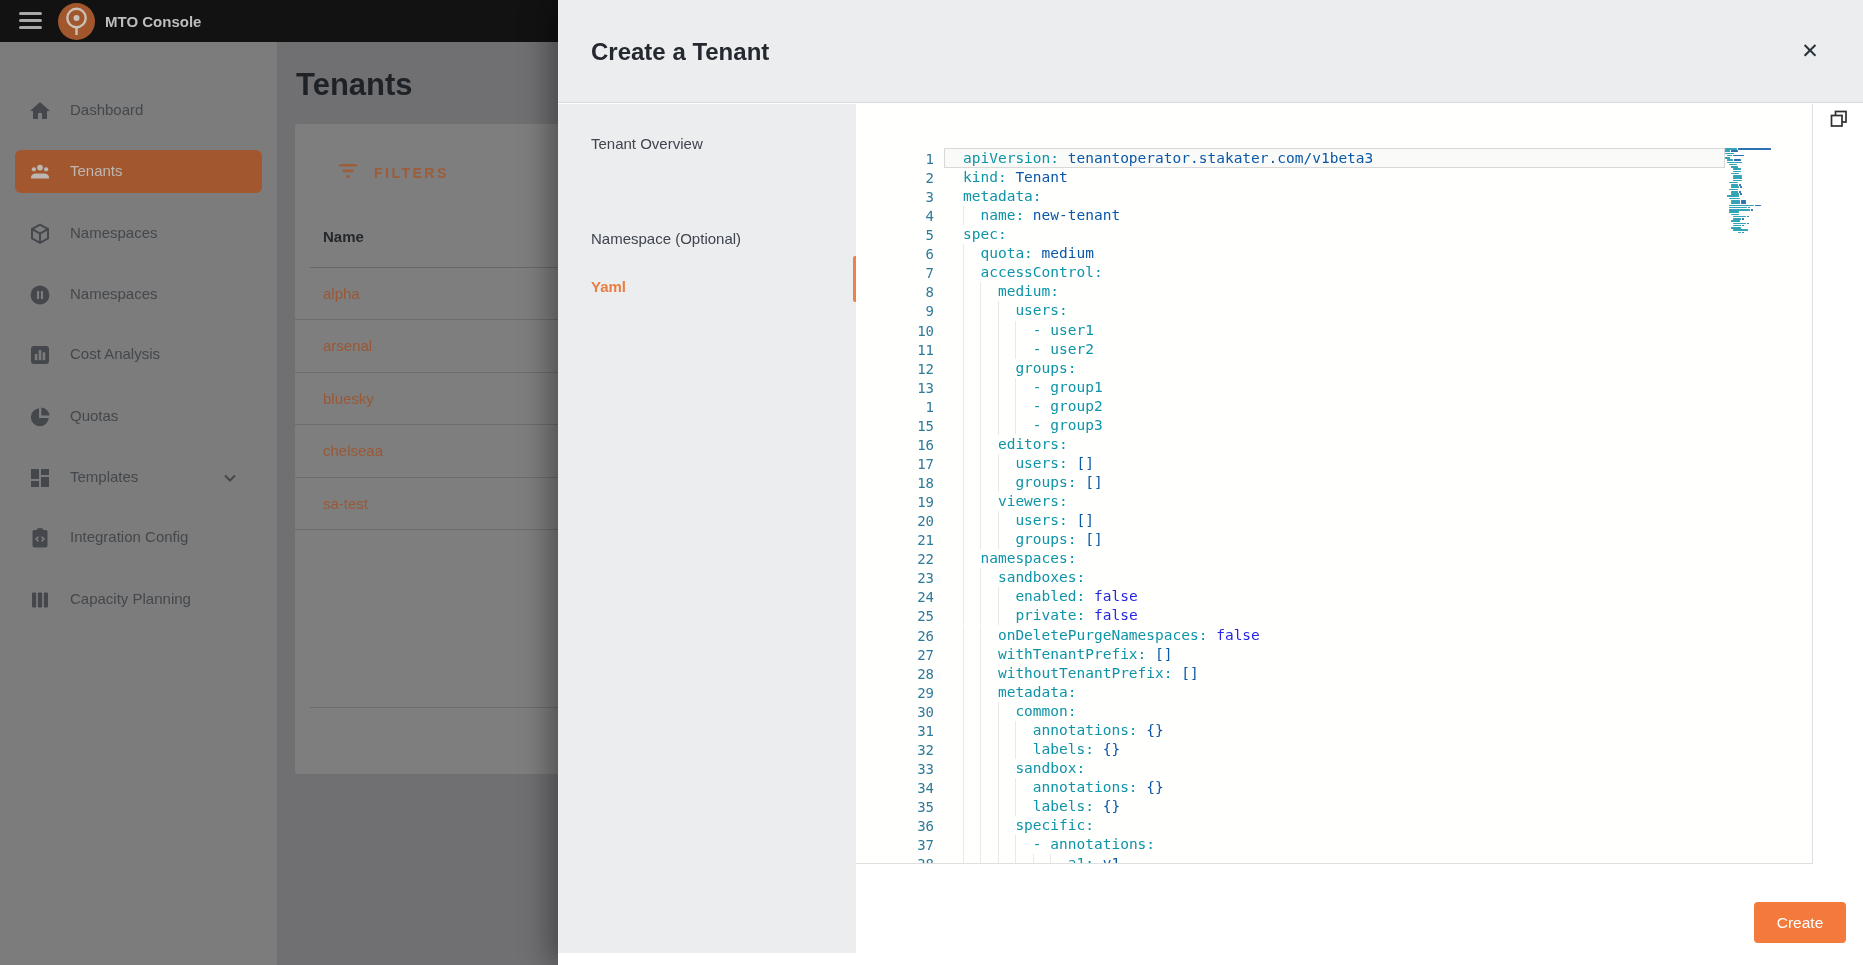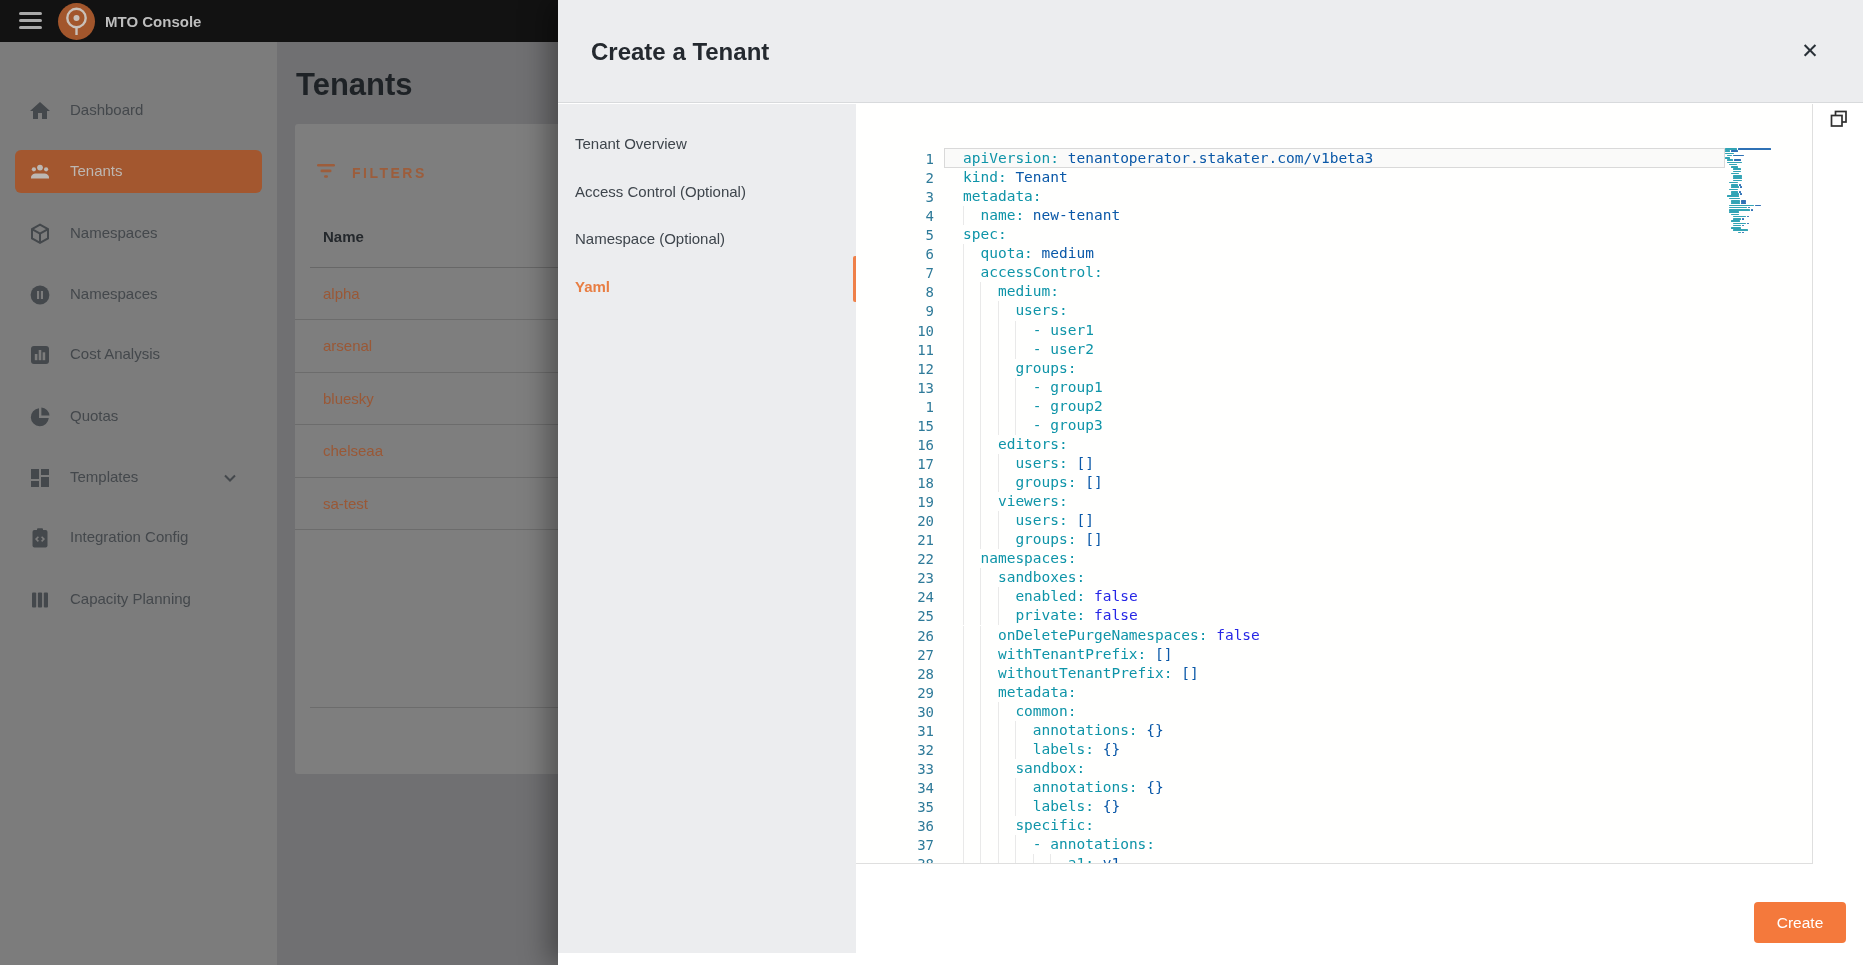--- a/index.html
+++ b/index.html
@@ -22,39 +22,39 @@
   .side-item .lbl { position:absolute; left:70px; top:12px; font-size:15px; font-weight:400; }
   .side-item.active { left:15px; width:247px; height:43px; background:#A3572F; border-radius:6px; color:#BDB7B2; }
   .side-item.active .icon { left:13px; } .side-item.active .lbl { left:55px; }
   .side-item .chev { position:absolute; left:222px; top:14px; width:16px; height:16px; }
 
   .main-bg { position:absolute; left:277px; top:42px; right:0; bottom:0; background:#707072; z-index:1; }
   .page-title { position:absolute; left:296px; top:67px; font-size:31px; font-weight:bold; color:#1E2226; z-index:1; }
   .card { position:absolute; left:295px; top:124px; width:1560px; height:650px; background:#7E7E7E; border-radius:3px; z-index:1; }
   .filters { position:absolute; left:33px; top:160px; height:26px; display:flex; align-items:center; gap:16px;
     color:#9D5D3B; cursor:pointer; }
-  .card .filters { left:21px; top:36px; position:absolute; }
+  .card .filters { left:43px; top:36px; position:absolute; }
   .filters .flbl { font-size:14px; font-weight:bold; letter-spacing:2.5px; }
   .thead { position:absolute; left:28px; top:104px; font-size:15px; font-weight:bold; color:#24282C; }
   .thead-line { position:absolute; left:15px; right:0; top:143px; height:1px; background:rgba(25,25,25,.22); }
   .trows { position:absolute; left:0; right:0; top:144px; }
   .trow { position:relative; height:52.4px; border-bottom:1px solid rgba(25,25,25,.18); cursor:pointer; }
   .trow span { position:absolute; left:28px; top:17px; font-size:15px; color:#9A5836; }
   .pag-line { position:absolute; left:15px; right:0; top:583px; height:1px; background:rgba(25,25,25,.18); }
 
   
   .drawer { position:absolute; left:558px; top:0; width:1305px; height:965px; background:#FFFFFF;
     box-shadow:-10px 0 26px rgba(0,0,0,.35); z-index:5; }
   .dr-header { position:absolute; left:0; top:0; width:1305px; height:103px; background:#ECEDEF;
     border-bottom:1px solid #D8DADC; }
   .dr-title { position:absolute; left:33px; top:38px; font-size:24px; font-weight:bold; color:#24292F; }
   .dr-close { position:absolute; left:1237px; top:36px; width:30px; height:30px; border:none; background:transparent;
     font-size:21px; color:#2A3138; cursor:pointer; line-height:30px; text-align:center; font-family:"Liberation Sans",sans-serif; }
   .dr-nav { position:absolute; left:0; top:104px; width:298px; height:849px; background:#ECEDEF; }
-  .dr-nav-item { position:absolute; left:0; width:326px; height:47px; cursor:pointer;text-decoration:underline; }
+  .dr-nav-item { position:absolute; left:16px; width:326px; height:47px; cursor:pointer;text-decoration:underline; }
   .dr-nav-item span { position:absolute; left:17px; top:14px; font-size:15px; color:#3E454C; }
   .dr-nav-item.active span { color:#E87E43; font-weight:bold; }
   .nav-indicator { position:absolute; left:295px; top:256px; width:7px; height:46px; background:#EF8049; border-radius:2px; }
 
   .editor { position:absolute; left:298px; top:104px; width:957px; height:760px; background:#FFFFFE;
     border-right:1px solid #DFDFDF; border-bottom:1px solid #DFDFDF; overflow:hidden; cursor:text; }
   .cur-line { position:absolute; left:88px; top:44px; width:781px; height:20px;
     border:1px solid #D9D9D9; background:rgba(0,0,0,0.02); }
   .ed-row { position:absolute; left:0; width:869px; height:19.06px; }
   .ed-num { position:absolute; left:0; top:1px; width:78px; text-align:right; color:#2E7A99;
@@ -200,23 +200,20 @@
   </div>
 
   <div class="drawer">
     <div class="dr-header">
       <div class="dr-title">Create a Tenant</div>
       <button class="dr-close">✕</button>
     </div>
     <div class="dr-nav" id="drawer-nav">
         <div class="dr-nav-item" style="top: 17px;">
           <span>Tenant Overview</span>
-        </div>
-        <div class="dr-nav-item" style="top: 65px;">
-          <span>Access Control (Optional)</span>
         </div>
         <div class="dr-nav-item active" style="top: 160px;">
           <span>Yaml</span>
         </div>
         <div class="dr-nav-item" style="top: 112px;">
           <span>Namespace (Optional)</span>
         </div>
       </div>
     <div class="nav-indicator"></div>
 

